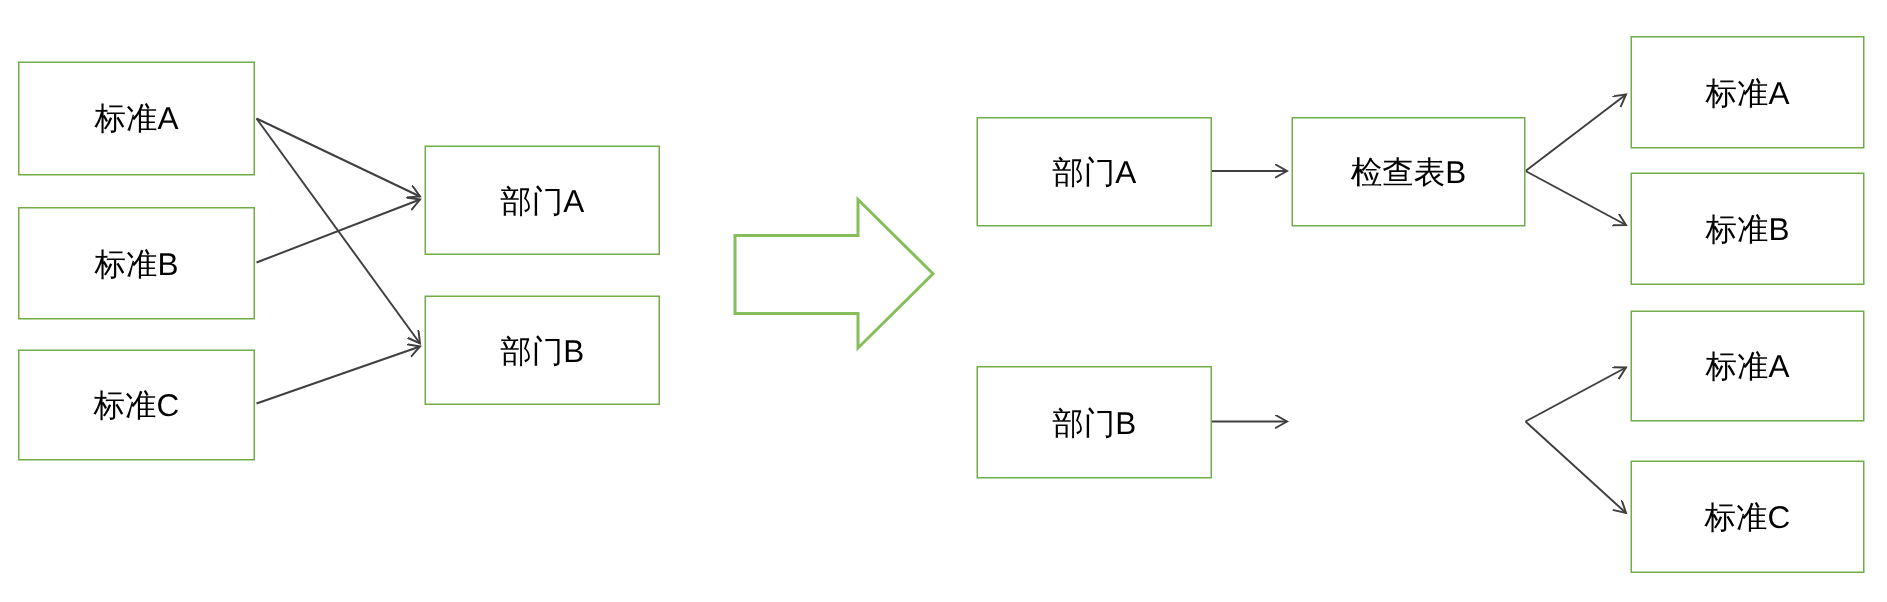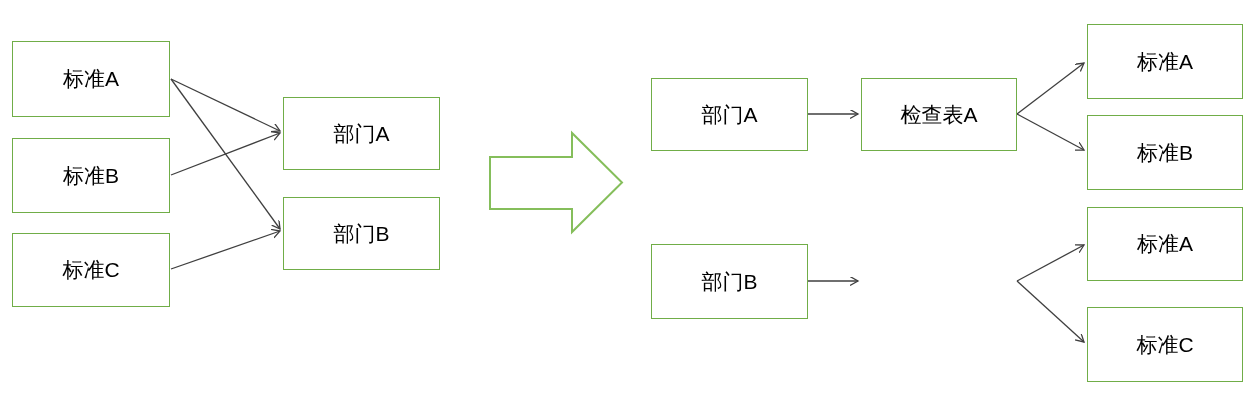--- a/index.html
+++ b/index.html
@@ -76,21 +76,21 @@
     <span>部门A</span>
   </div>
   <div class="node" style="left:283px; top:197px; width:157px; height:73px;">
     <span>部门B</span>
   </div>
 
   <div class="node" style="left:651px; top:78px; width:157px; height:73px;">
     <span>部门A</span>
   </div>
   <div class="node" style="left:861px; top:78px; width:156px; height:73px;">
-    <span>检查表A</span>
+    <span>检查表B</span>
   </div>
   <div class="node" style="left:1087px; top:24px; width:156px; height:75px;">
     <span>标准A</span>
   </div>
   <div class="node" style="left:1087px; top:115px; width:156px; height:75px;">
     <span>标准B</span>
   </div>
   <div class="node" style="left:651px; top:244px; width:157px; height:75px;">
     <span>部门B</span>
   </div>

